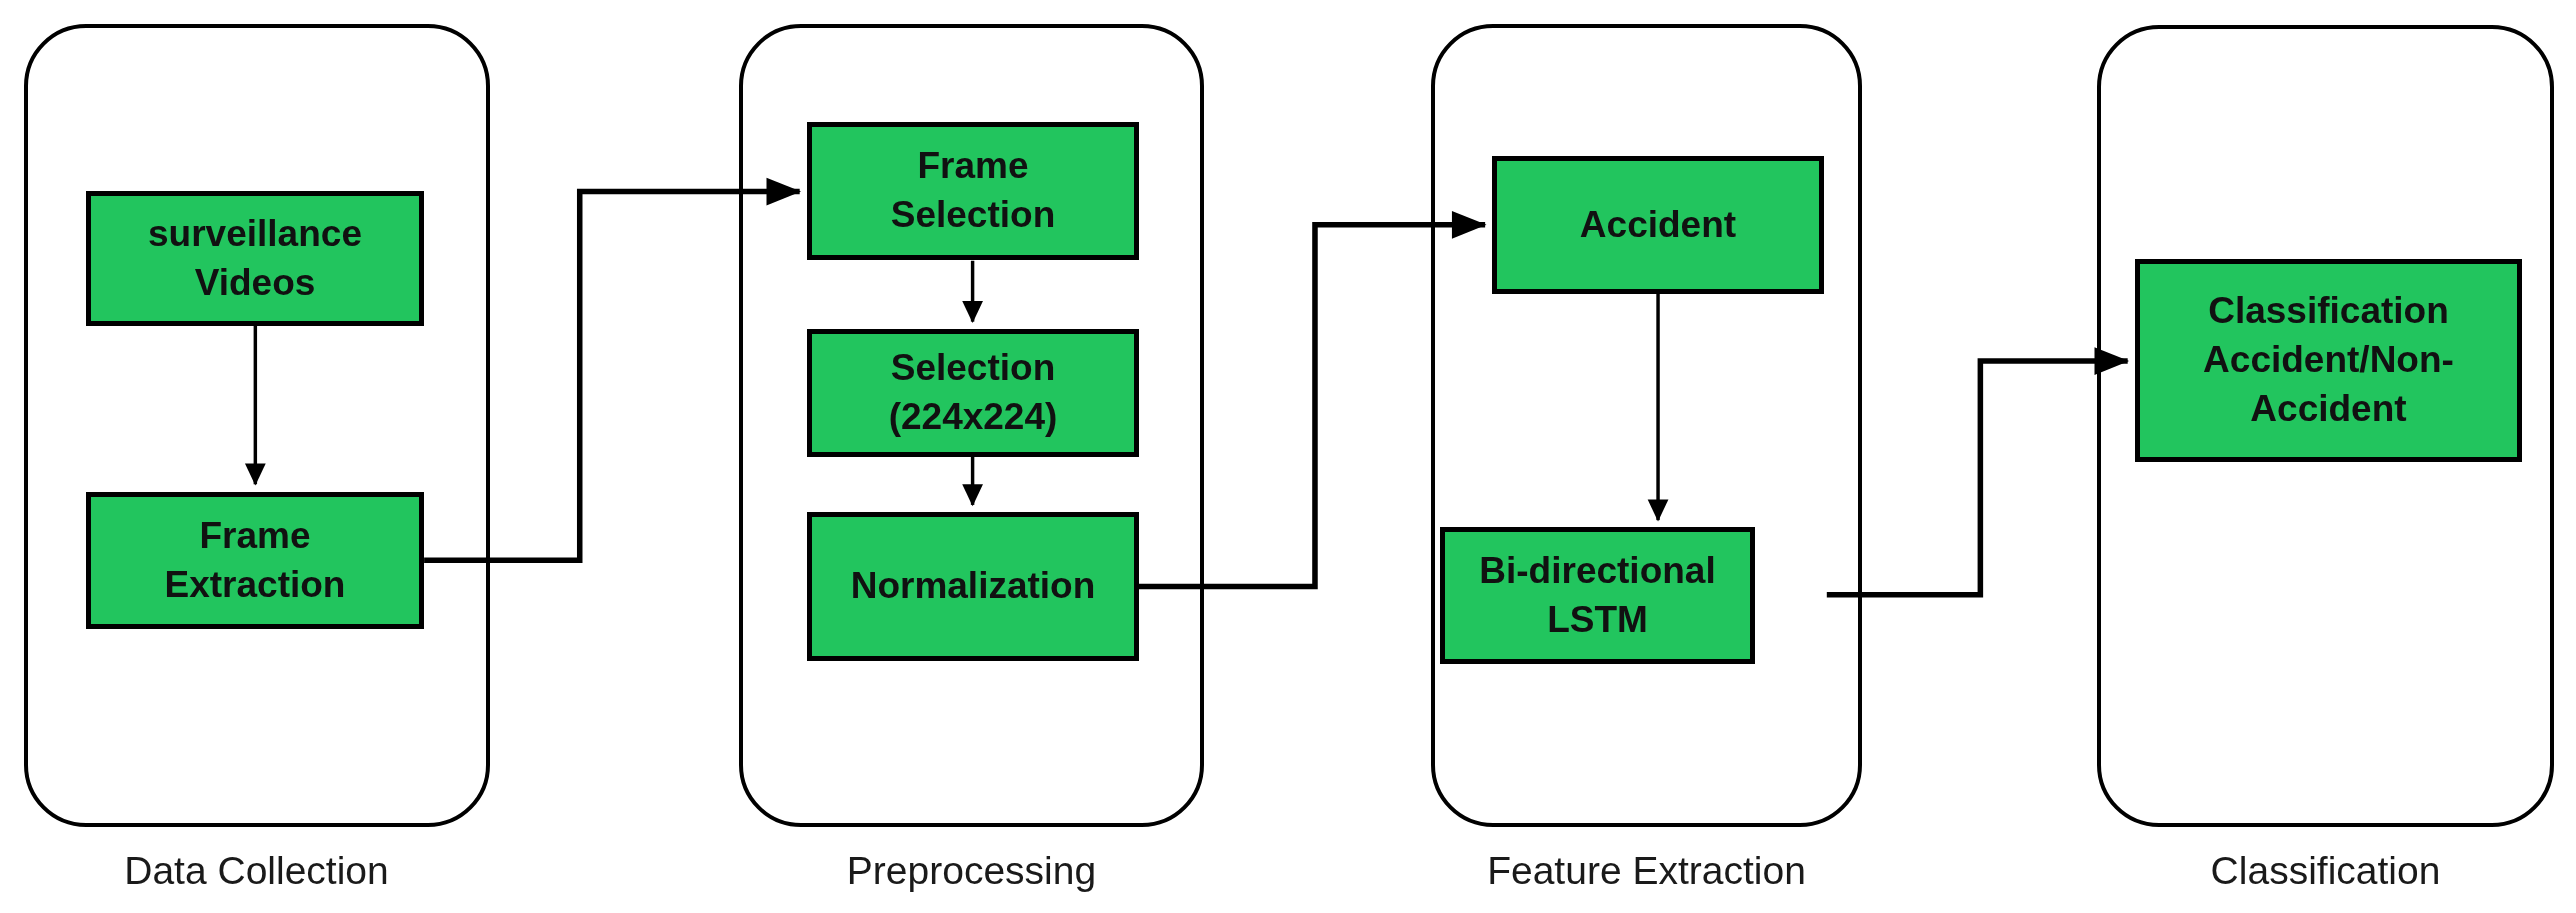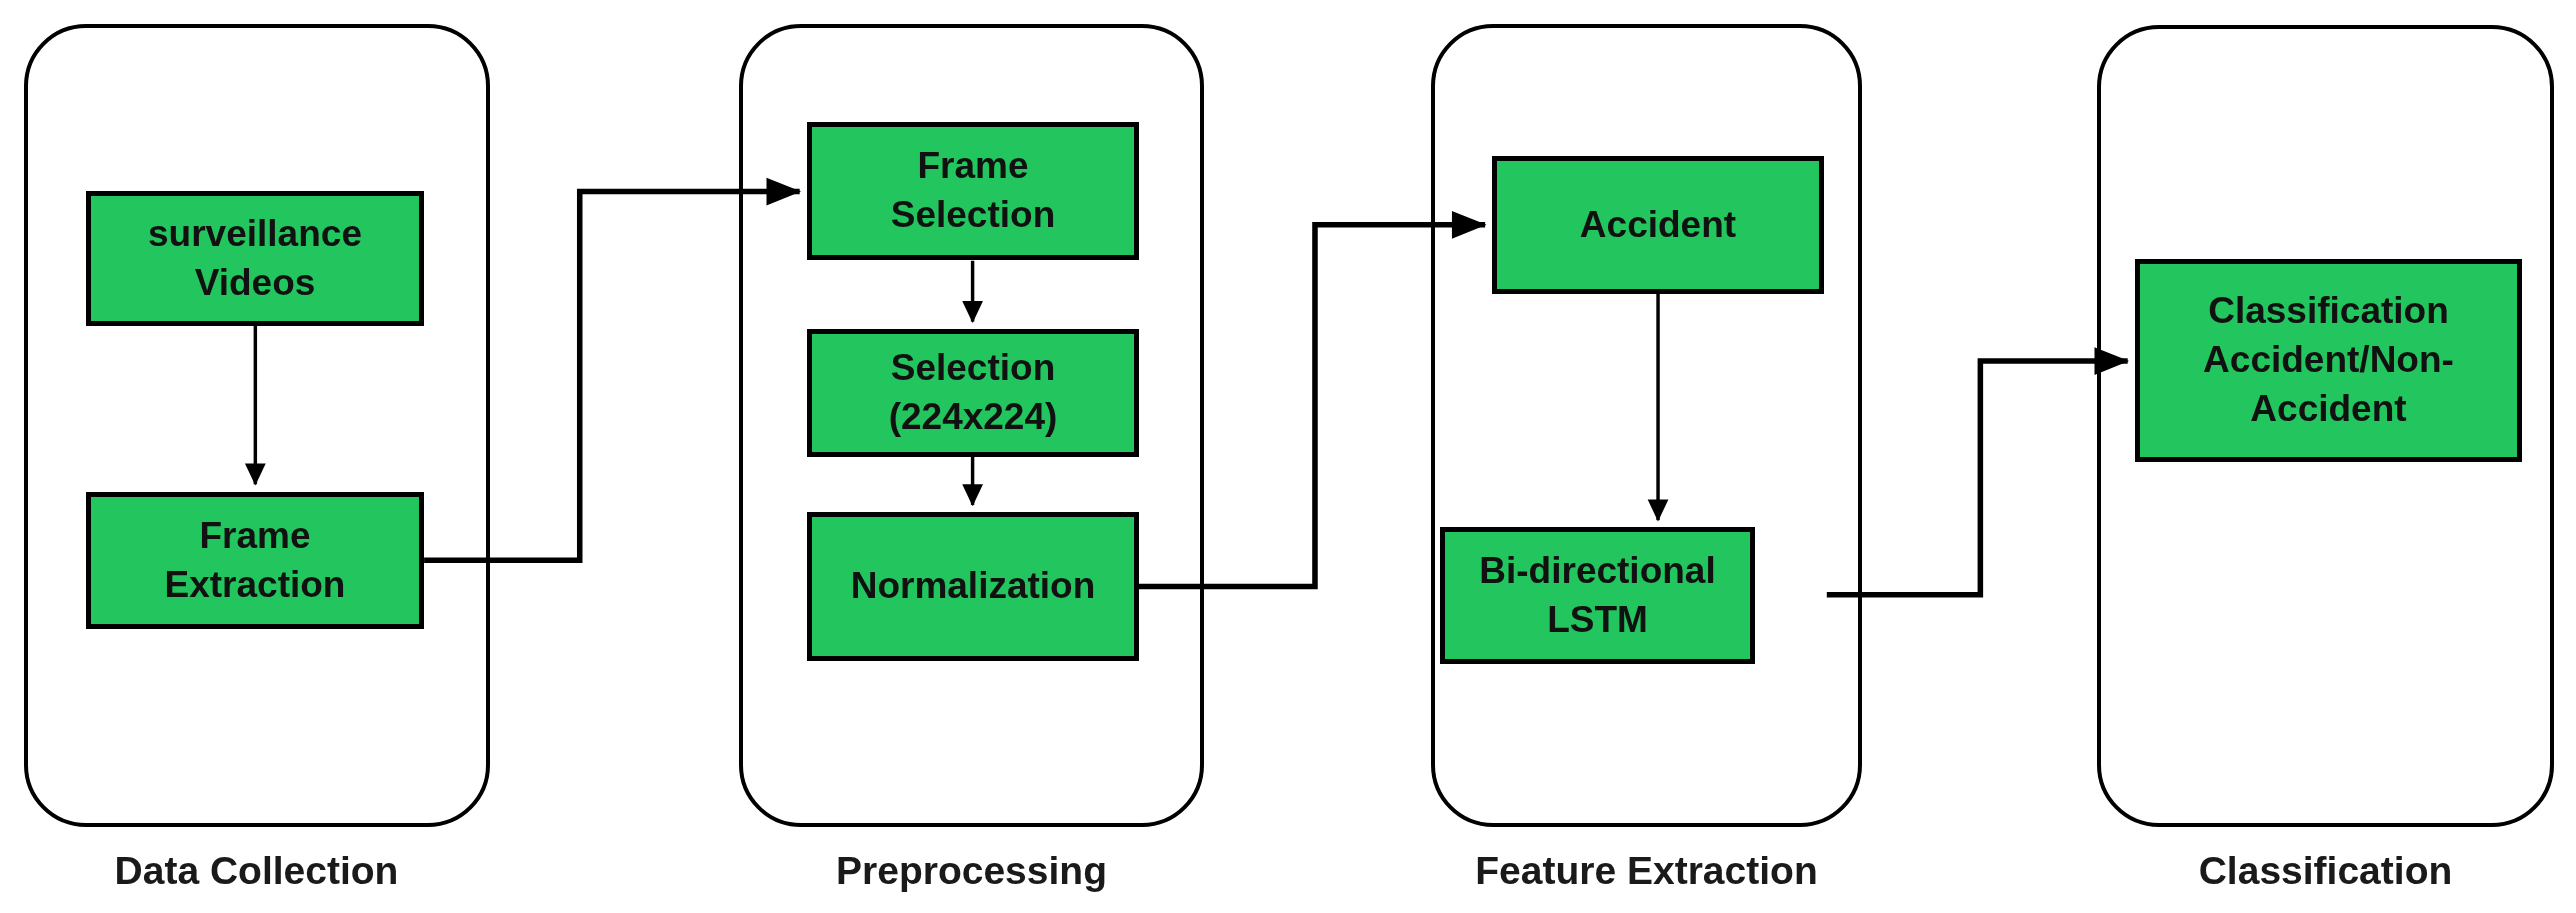--- a/index.html
+++ b/index.html
@@ -44,21 +44,21 @@
     line-height: 1.32;
     color: #111111;
   }
   .stage-label {
     position: absolute;
     display: flex;
     align-items: center;
     justify-content: center;
     text-align: center;
     font-size: 39px;
-    font-weight: bold;
+    font-weight: normal;
     color: #1a1a1a;
     height: 55px;
   }
 
   
   #stage-data-collection    { left: 23.5px;   top: 23.5px; width: 466px; height: 803px; }
   #stage-preprocessing      { left: 739px; top: 23.5px; width: 465px; height: 803px; }
   #stage-feature-extraction { left: 1431px; top: 23.5px; width: 431px; height: 803px; }
   #stage-classification     { left: 2097px; top: 25px; width: 457px; height: 802px; }
 

